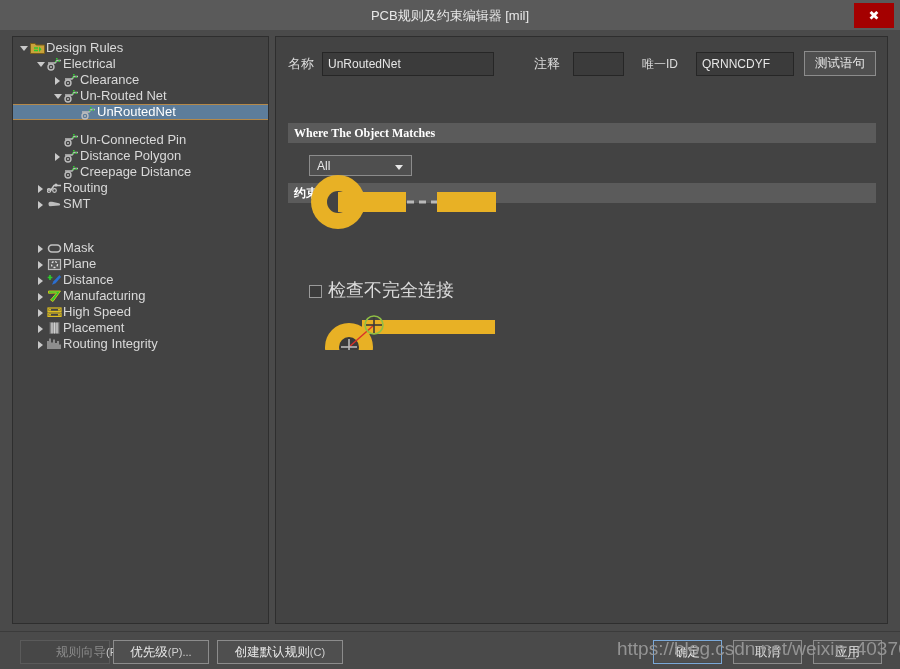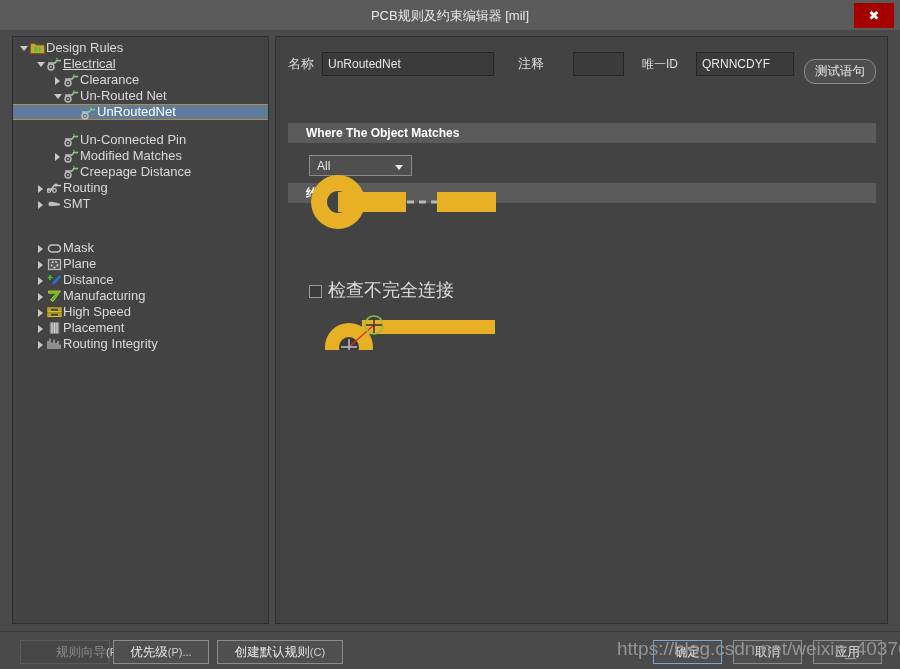--- a/index.html
+++ b/index.html
@@ -159,21 +159,22 @@
 
   .section-head {
     position: absolute;
     left: 12px;
     width: 588px; height: 20px;
     background: #5b5b5b;
     color: #ffffff;
     font-size: 12px;
     font-weight: bold;
     line-height: 20px;
-    padding-left: 18px;
+    padding-left: 6px;
+    font-family: Liberation Serif, serif;
   }
 
   .combo {
     position: absolute;
     background: #4f4f4f;
     border: 1px solid #8c8c8c;
     height: 21px;
     color: #e8e8e8;
     font-size: 12px;
     line-height: 20px;
@@ -245,21 +246,21 @@
 
   <div class="body-area">
 
     <div class="tree-pane">
       <div class="tree-inner" id="tree-inner">
           <div class="tree-row" style="padding-left: 6px;"><span class="arrow down"></span><span class="ticon"><svg width="15" height="14" viewBox="0 0 15 14">
                 <path d="M0.5 2.5 L5 2.5 L6.2 4 L14.5 4 L14.5 12.5 L0.5 12.5 Z" fill="#c9a23c" stroke="#7a5e18"></path>
                 <path d="M4 7 L8 7 M4 9.5 L8 9.5" stroke="#2ecb2e" stroke-width="1.6"></path>
                 <path d="M9 5.5 L11.5 8.2 L9 11" fill="#2ecb2e"></path>
               </svg></span><span class="label">Design Rules</span></div>
-          <div class="tree-row" style="padding-left: 23px; text-decoration: underline;"><span class="arrow down"></span><span class="ticon"><svg width="15" height="14" viewBox="0 0 15 14">
+          <div class="tree-row" style="padding-left: 23px;"><span class="arrow down"></span><span class="ticon"><svg width="15" height="14" viewBox="0 0 15 14">
                 <path d="M1 6 L8 6 L10 3.5 L14 3.5" stroke="#bdbdbd" stroke-width="1.6" fill="none"></path>
                 <circle cx="4" cy="10" r="3" fill="none" stroke="#bdbdbd" stroke-width="1.4"></circle>
                 <circle cx="4" cy="10" r="1" fill="#bdbdbd"></circle>
                 <path d="M9 1 l1.6 0 l0 1.6 l-1.6 0 Z M11.4 3.2 l1.6 0 l0 1.6 l-1.6 0 Z M8.2 3.8 l1.4 0 l0 1.4 l-1.4 0 Z" fill="#2ecb2e"></path>
               </svg></span><span class="label">Electrical</span></div>
           <div class="tree-row" style="padding-left: 40px;"><span class="arrow right"></span><span class="ticon"><svg width="15" height="14" viewBox="0 0 15 14">
                 <path d="M1 6 L8 6 L10 3.5 L14 3.5" stroke="#bdbdbd" stroke-width="1.6" fill="none"></path>
                 <circle cx="4" cy="10" r="3" fill="none" stroke="#bdbdbd" stroke-width="1.4"></circle>
                 <circle cx="4" cy="10" r="1" fill="#bdbdbd"></circle>
                 <path d="M9 1 l1.6 0 l0 1.6 l-1.6 0 Z M11.4 3.2 l1.6 0 l0 1.6 l-1.6 0 Z M8.2 3.8 l1.4 0 l0 1.4 l-1.4 0 Z" fill="#2ecb2e"></path>
@@ -280,21 +281,21 @@
                 <path d="M1 6 L8 6 L10 3.5 L14 3.5" stroke="#bdbdbd" stroke-width="1.6" fill="none"></path>
                 <circle cx="4" cy="10" r="3" fill="none" stroke="#bdbdbd" stroke-width="1.4"></circle>
                 <circle cx="4" cy="10" r="1" fill="#bdbdbd"></circle>
                 <path d="M9 1 l1.6 0 l0 1.6 l-1.6 0 Z M11.4 3.2 l1.6 0 l0 1.6 l-1.6 0 Z M8.2 3.8 l1.4 0 l0 1.4 l-1.4 0 Z" fill="#2ecb2e"></path>
               </svg></span><span class="label">Un-Connected Pin</span></div>
           <div class="tree-row" style="padding-left: 40px;"><span class="arrow right"></span><span class="ticon"><svg width="15" height="14" viewBox="0 0 15 14">
                 <path d="M1 6 L8 6 L10 3.5 L14 3.5" stroke="#bdbdbd" stroke-width="1.6" fill="none"></path>
                 <circle cx="4" cy="10" r="3" fill="none" stroke="#bdbdbd" stroke-width="1.4"></circle>
                 <circle cx="4" cy="10" r="1" fill="#bdbdbd"></circle>
                 <path d="M9 1 l1.6 0 l0 1.6 l-1.6 0 Z M11.4 3.2 l1.6 0 l0 1.6 l-1.6 0 Z M8.2 3.8 l1.4 0 l0 1.4 l-1.4 0 Z" fill="#2ecb2e"></path>
-              </svg></span><span class="label">Modified Matches</span></div>
+              </svg></span><span class="label">Distance Polygon</span></div>
           <div class="tree-row" style="padding-left: 40px;"><span class="arrow none"></span><span class="ticon"><svg width="15" height="14" viewBox="0 0 15 14">
                 <path d="M1 6 L8 6 L10 3.5 L14 3.5" stroke="#bdbdbd" stroke-width="1.6" fill="none"></path>
                 <circle cx="4" cy="10" r="3" fill="none" stroke="#bdbdbd" stroke-width="1.4"></circle>
                 <circle cx="4" cy="10" r="1" fill="#bdbdbd"></circle>
                 <path d="M9 1 l1.6 0 l0 1.6 l-1.6 0 Z M11.4 3.2 l1.6 0 l0 1.6 l-1.6 0 Z M8.2 3.8 l1.4 0 l0 1.4 l-1.4 0 Z" fill="#2ecb2e"></path>
               </svg></span><span class="label">Creepage Distance</span></div>
           <div class="tree-row" style="padding-left: 23px;"><span class="arrow right"></span><span class="ticon"><svg width="15" height="14" viewBox="0 0 15 14">
                 <path d="M1 9 L4 9 L7 4.5 L14 4.5" stroke="#c8c8c8" stroke-width="1.5" fill="none"></path>
                 <circle cx="2" cy="9.5" r="1.8" fill="none" stroke="#c8c8c8" stroke-width="1.2"></circle>
                 <circle cx="7.5" cy="9.5" r="1.8" fill="none" stroke="#c8c8c8" stroke-width="1.2"></circle>
@@ -333,25 +334,25 @@
                 <path d="M1 12 L1 4 M3 12 L3 1.5 M5 12 L5 5.5 M7 12 L7 2.5 M9 12 L9 6 M11 12 L11 4 M13 12 L13 7.5" stroke="#c0c0c0" stroke-width="1.2"></path>
               </svg></span><span class="label">Routing Integrity</span></div>
         </div>
     </div>
 
     <div class="content-pane">
 
       <div class="form-row">
         <div class="fld-label" style="left:0px;">名称</div>
         <div class="textbox" style="left:34px; top:1px; width:172px;">UnRoutedNet</div>
-        <div class="fld-label" style="left:230px;text-align:right;">注释</div>
+        <div class="fld-label" style="left:246px;text-align:right;">注释</div>
         <div class="textbox" style="left:285px; top:1px; width:51px;"></div>
         <div class="fld-label" style="left:354px; font-size:12px;">唯一ID</div>
         <div class="textbox" style="left:408px; top:1px; width:98px;">QRNNCDYF</div>
-        <div class="btn" style="position:absolute; left:516px; top:8px; width:72px; height:25px; line-height:23px;border-radius:11px;">测试语句</div>
+        <div class="btn" style="position:absolute; left:516px; top:0px; width:72px; height:25px; line-height:23px;">测试语句</div>
       </div>
 
       <div class="section-head" style="top:86px;">Where The Object Matches</div>
       <div class="combo" style="left:33px; top:118px; width:103px;">
         <span>All</span>
         <span class="caret"></span>
       </div>
 
       <div class="section-head" style="top:146px;">约束</div>
 

